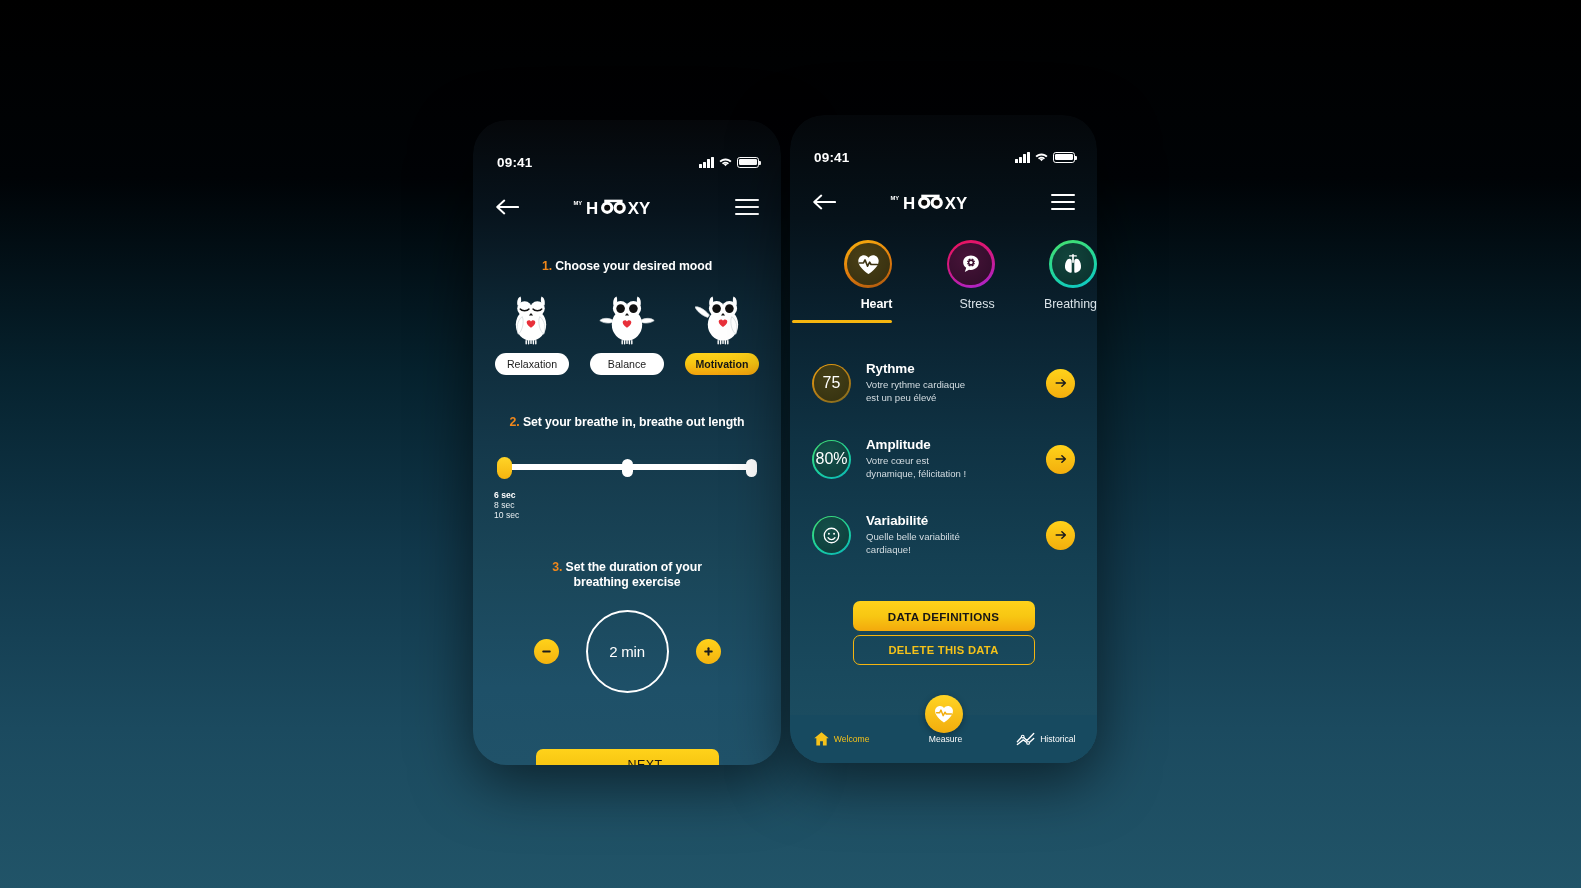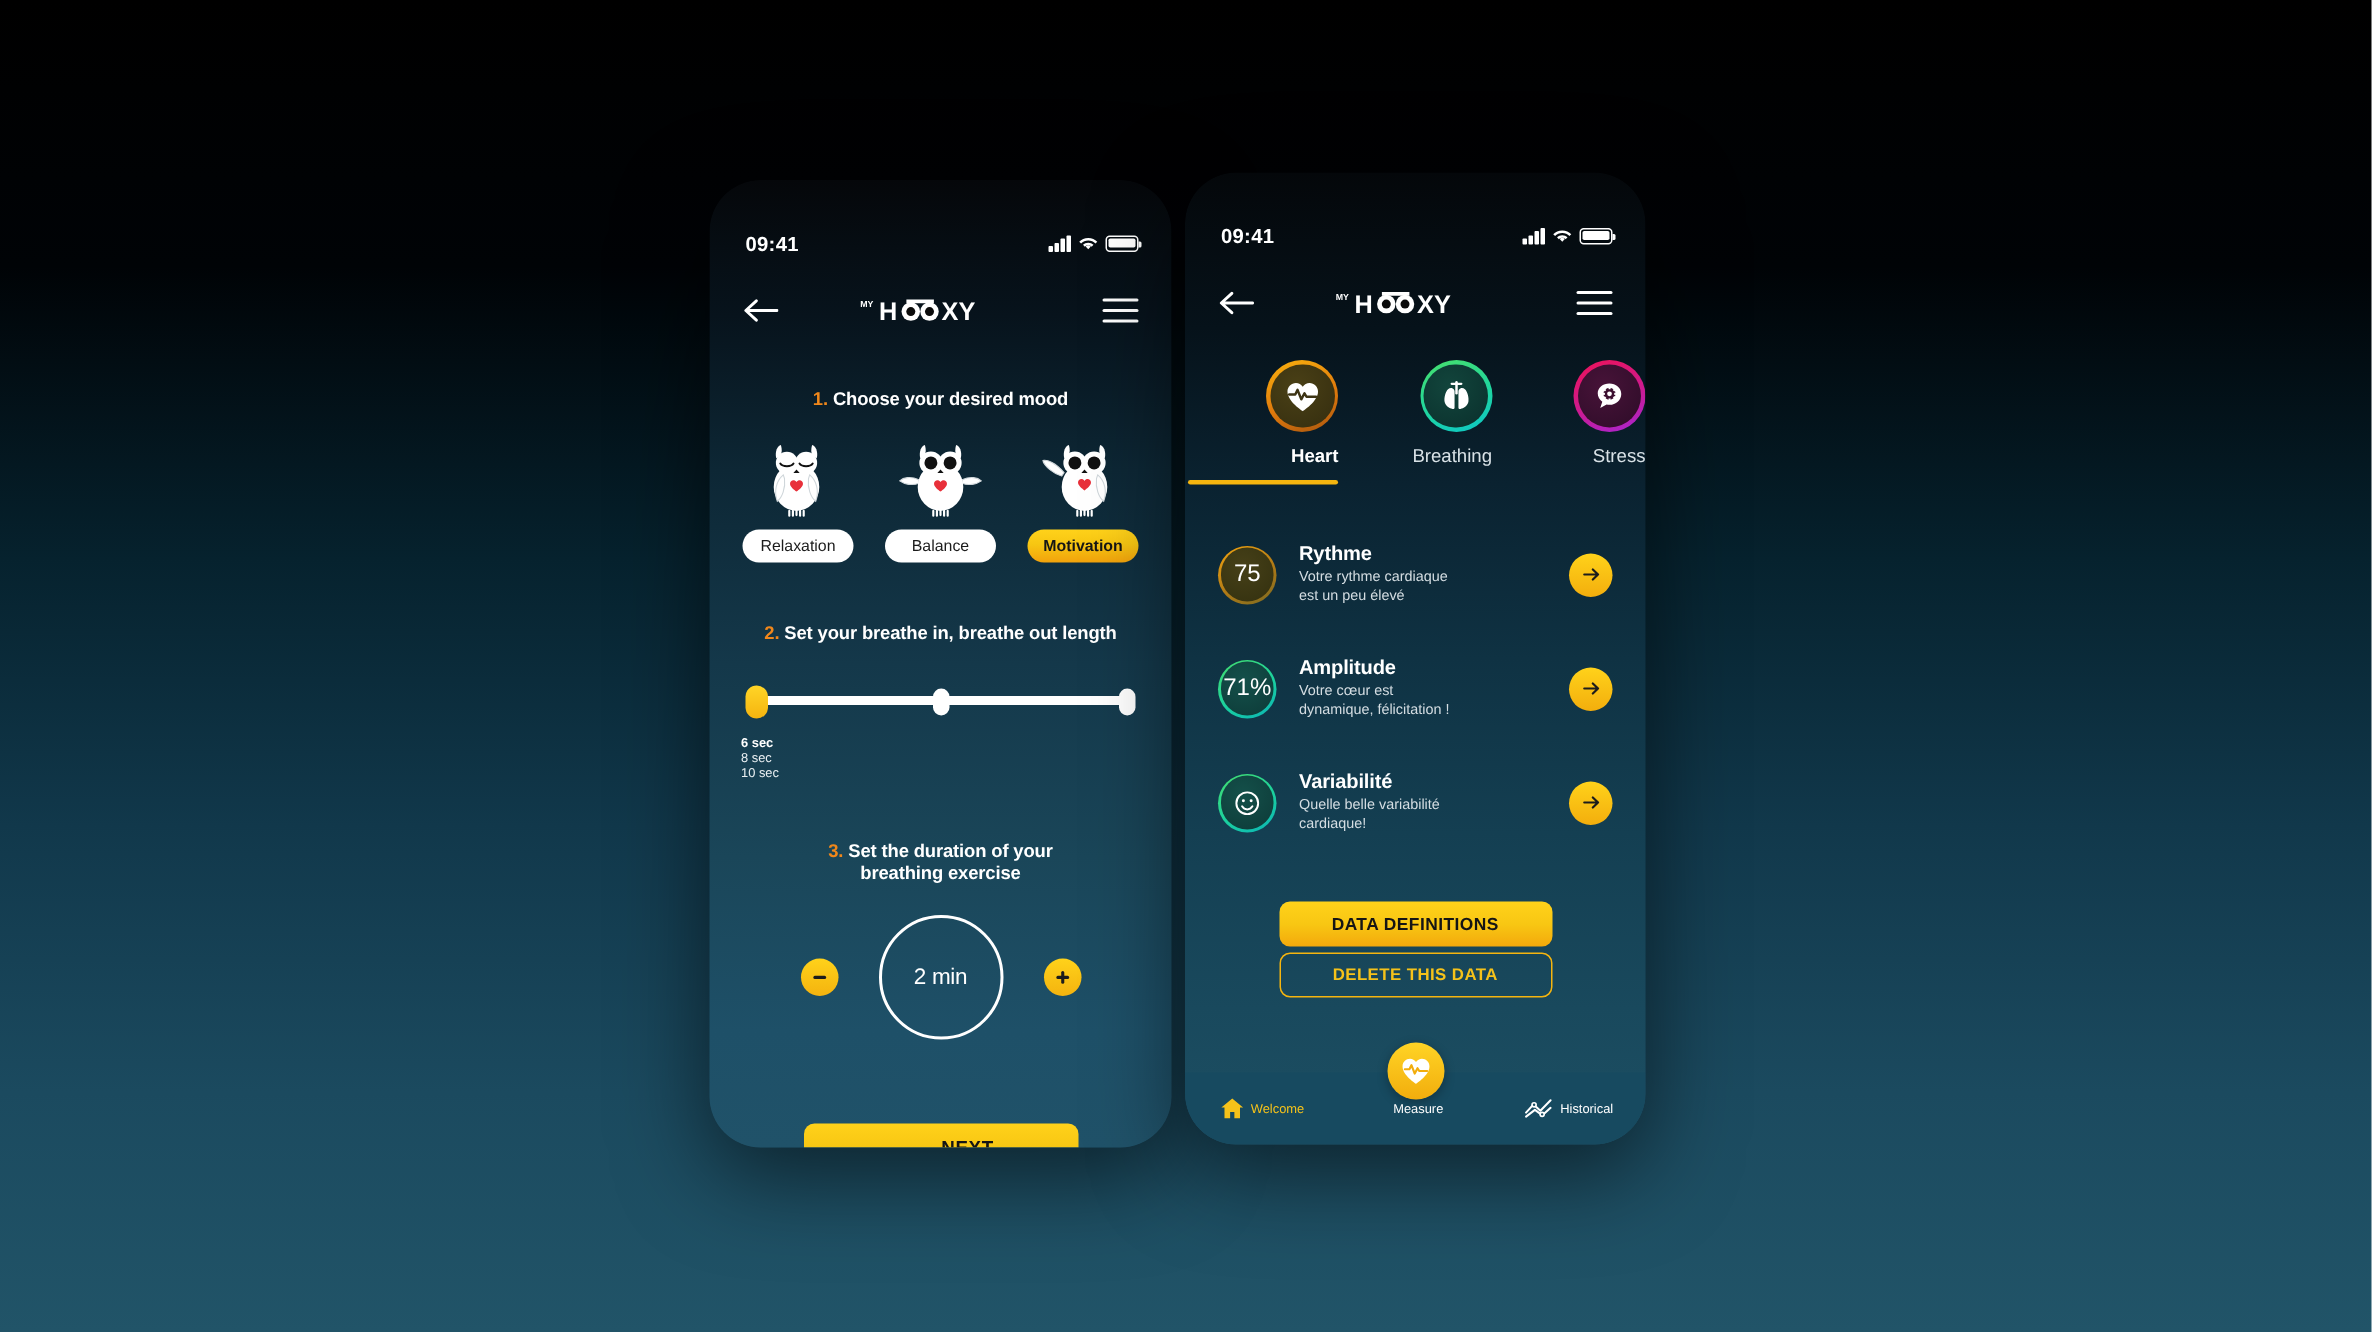--- a/index.html
+++ b/index.html
@@ -69,21 +69,21 @@
   
   .dur-row { display:flex; align-items:center; justify-content:center; gap:27px; margin-top:20px; }
   .circle-btn { width:25px; height:25px; border-radius:50%;
                 background:linear-gradient(180deg,#ffd21a 0%,#f4b30f 100%);
                 display:flex; align-items:center; justify-content:center; cursor:pointer; }
   .dur-circle { width:83px; height:83px; border-radius:50%; border:2.4px solid #fff;
                 display:flex; align-items:center; justify-content:center;
                 color:#fff; font-size:15px; font-weight:400; letter-spacing:-.2px; }
   .next-btn { margin:56px auto 0; width:183px; height:31px; border-radius:7px;
               background:linear-gradient(180deg,#ffd21a 0%,#f8c713 50%,#f5ab0c 100%);
-              color:#151515; font-size:12.5px; font-weight:700; letter-spacing:.4px;
+              color:#151515; font-size:12.5px; font-weight:400; letter-spacing:.4px;
               display:flex; align-items:center; justify-content:center; cursor:pointer;padding-left:36px; }
 
   
   .tabs { display:flex; margin-top:10px; }
   .tab { flex:1; display:flex; flex-direction:column; align-items:flex-end; cursor:pointer; position:relative; }
   .tab-ring { width:48px; height:48px; border-radius:50%; padding:2.6px;
               display:flex; align-items:center; justify-content:center; }
   .tab-inner { width:100%; height:100%; border-radius:50%; display:flex;
                align-items:center; justify-content:center; }
   .tab-label { margin-top:9px; font-size:12.4px; color:#d9e2e7; }
@@ -342,34 +342,20 @@
               <path d="M13 23S2.4 16.4 2.4 9.4C2.4 5.9 5.1 3.4 8.3 3.4c1.9 0 3.7 1 4.7 2.6 1-1.6 2.8-2.6 4.7-2.6 3.2 0 5.9 2.5 5.9 6 0 7-10.6 13.6-10.6 13.6z" fill="#fff"></path>
               <path d="M3.6 11.4h4.2l1.6-3.2 2.6 6.6 2.2-4.2 1.4 2.4h6.6" stroke="#3d3414" stroke-width="1.7" fill="none" stroke-linejoin="round" stroke-linecap="round"></path>
             </svg>
           </div>
         </div>
         <div class="tab-label">Heart</div>
         <div class="tab-underline"></div>
       </div>
 
       <div class="tab">
-        <div class="tab-ring" style="background:linear-gradient(160deg,#49e06a,#22d79b 50%,#0cc5c8);">
-          <div class="tab-inner" style="background:radial-gradient(circle at 40% 35%,#12453c,#0a2f2c);">
-            <svg width="24" height="24" viewBox="0 0 26 26">
-              <path d="M13 3v8" stroke="#fff" stroke-width="1.8" stroke-linecap="round"></path>
-              <path d="M10.2 7.5c.9.3 1.4 1.2 1.4 2.2v11.6c0 .8-.7 1.3-1.5 1.1-2.1-.5-5.1-2.1-5.7-5.2-.5-2.7.6-7.2 2.5-9 .9-.9 2.2-1.1 3.3-.7z" fill="#fff"></path>
-              <path d="M15.8 7.5c-.9.3-1.4 1.2-1.4 2.2v11.6c0 .8.7 1.3 1.5 1.1 2.1-.5 5.1-2.1 5.7-5.2.5-2.7-.6-7.2-2.5-9-.9-.9-2.2-1.1-3.3-.7z" fill="#fff"></path>
-              <path d="M9.5 4.2h7" stroke="#fff" stroke-width="1.6" stroke-linecap="round"></path>
-            </svg>
-          </div>
-        </div>
-        <div class="tab-label">Breathing</div>
-      </div>
-
-      <div class="tab">
         <div class="tab-ring" style="background:linear-gradient(160deg,#ee1257,#cf1a8b 50%,#a626d4);">
           <div class="tab-inner" style="background:radial-gradient(circle at 40% 35%,#471338,#2d0c28);">
             <svg width="24" height="24" viewBox="0 0 26 26">
               <path d="M21.5 11.5c0-4.4-3.9-7.6-8.6-7.6-4.6 0-8.4 3-8.4 7.2 0 2.5 1.3 4.6 3.3 6l-1.5 4.6 4.6-2.5c.7.1 1.4.2 2.1.2 4.6 0 8.5-3.4 8.5-7.9z" fill="#fff"></path>
               <circle cx="13" cy="11.4" r="4.4" fill="#3d1030"></circle>
               <circle cx="13" cy="11.4" r="1.7" fill="#fff"></circle>
               <g fill="#fff">
                 <rect x="12.3" y="5.8" width="1.5" height="2.3"></rect>
                   <rect x="12.3" y="14.8" width="1.5" height="2.3"></rect>
                 <rect x="7.4" y="10.7" width="2.3" height="1.5"></rect>
@@ -377,20 +363,34 @@
                 <rect x="8.6" y="7.3" width="1.5" height="2.3" transform="rotate(-45 9.3 8.4)"></rect>
                 <rect x="16" y="13.3" width="1.5" height="2.3" transform="rotate(-45 16.7 14.4)"></rect>
                 <rect x="16" y="7.3" width="1.5" height="2.3" transform="rotate(45 16.7 8.4)"></rect>
                 <rect x="8.6" y="13.3" width="1.5" height="2.3" transform="rotate(45 9.3 14.4)"></rect>
               </g>
             </svg>
           </div>
         </div>
         <div class="tab-label">Stress</div>
       </div>
+
+      <div class="tab">
+        <div class="tab-ring" style="background:linear-gradient(160deg,#49e06a,#22d79b 50%,#0cc5c8);">
+          <div class="tab-inner" style="background:radial-gradient(circle at 40% 35%,#12453c,#0a2f2c);">
+            <svg width="24" height="24" viewBox="0 0 26 26">
+              <path d="M13 3v8" stroke="#fff" stroke-width="1.8" stroke-linecap="round"></path>
+              <path d="M10.2 7.5c.9.3 1.4 1.2 1.4 2.2v11.6c0 .8-.7 1.3-1.5 1.1-2.1-.5-5.1-2.1-5.7-5.2-.5-2.7.6-7.2 2.5-9 .9-.9 2.2-1.1 3.3-.7z" fill="#fff"></path>
+              <path d="M15.8 7.5c-.9.3-1.4 1.2-1.4 2.2v11.6c0 .8.7 1.3 1.5 1.1 2.1-.5 5.1-2.1 5.7-5.2.5-2.7-.6-7.2-2.5-9-.9-.9-2.2-1.1-3.3-.7z" fill="#fff"></path>
+              <path d="M9.5 4.2h7" stroke="#fff" stroke-width="1.6" stroke-linecap="round"></path>
+            </svg>
+          </div>
+        </div>
+        <div class="tab-label">Breathing</div>
+      </div>
     </div>
 
     <div class="metrics">
 
       <div class="metric">
         <div class="m-badge" style="background:linear-gradient(150deg,#f4a510,#b07a16 55%,#7b6a22);">
           <div class="m-badge-in" style="background:radial-gradient(circle at 42% 35%,#464018,#33300f);">75</div>
         </div>
         <div class="m-text">
           <div class="m-title">Rythme</div>
@@ -401,21 +401,21 @@
         </div>
         <div class="m-arrow">
           <svg width="14" height="14" viewBox="0 0 16 16">
             <path d="M2.5 8h10.5M9 4.2 13 8l-4 3.8" stroke="#1c1c1c" stroke-width="1.7" fill="none" stroke-linecap="round" stroke-linejoin="round"></path>
           </svg>
         </div>
       </div>
 
       <div class="metric">
         <div class="m-badge" style="background:linear-gradient(150deg,#45de6d,#1bd19f 55%,#0bb4b6);">
-          <div class="m-badge-in" style="background:radial-gradient(circle at 42% 35%,#14504a,#0d3a38);">71%</div>
+          <div class="m-badge-in" style="background:radial-gradient(circle at 42% 35%,#14504a,#0d3a38);">80%</div>
         </div>
         <div class="m-text">
           <div class="m-title">Amplitude</div>
           <div class="m-desc">
             <span>Votre cœur est</span><br>
             <span>dynamique, félicitation !</span>
           </div>
         </div>
         <div class="m-arrow">
           <svg width="14" height="14" viewBox="0 0 16 16">

